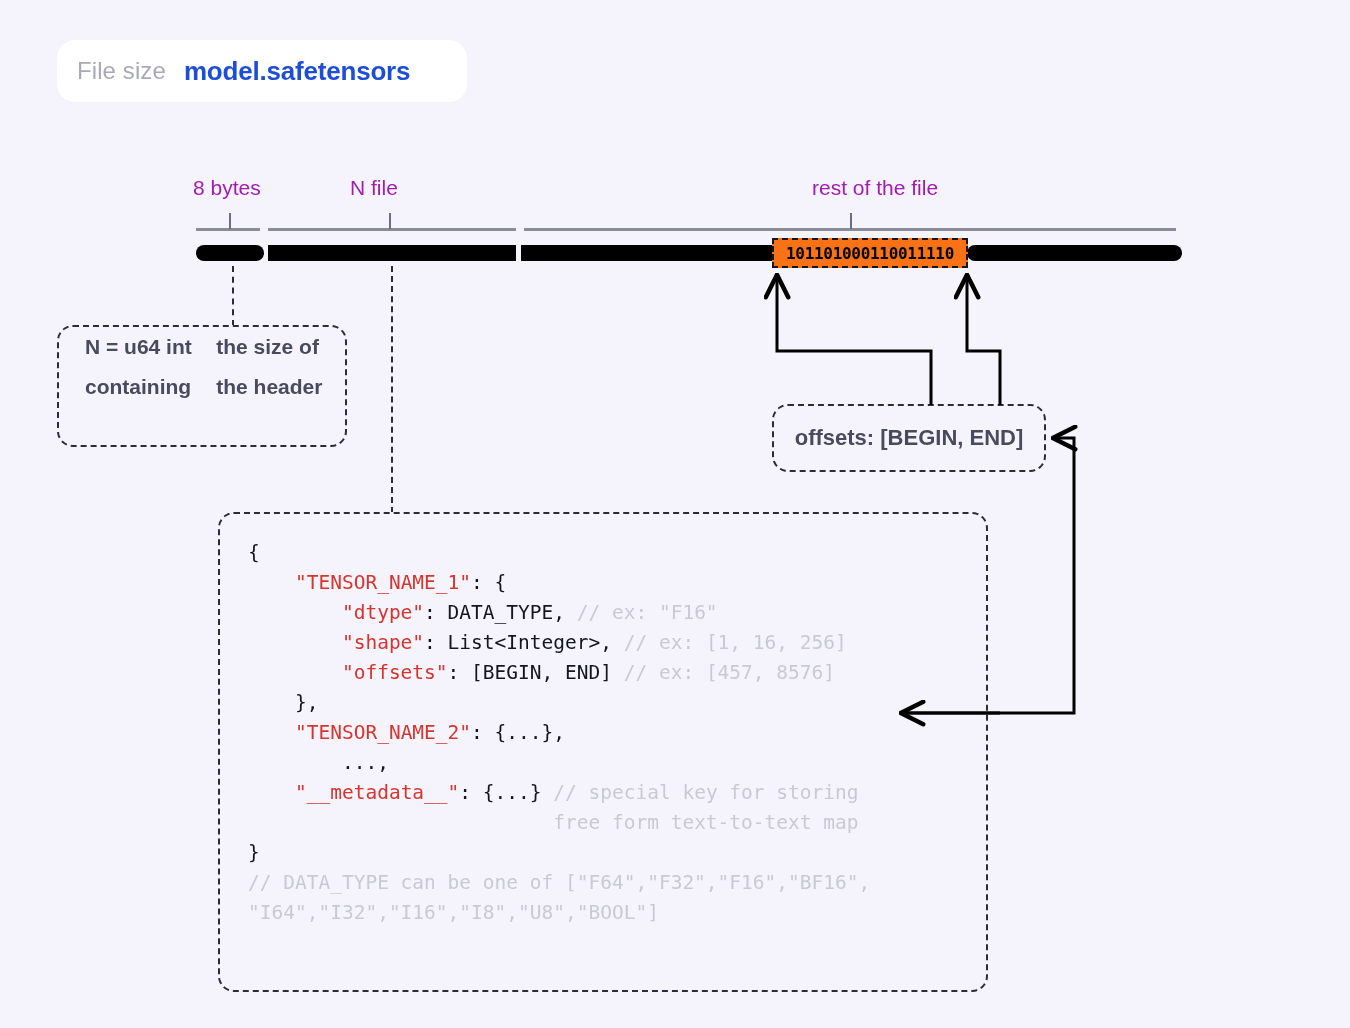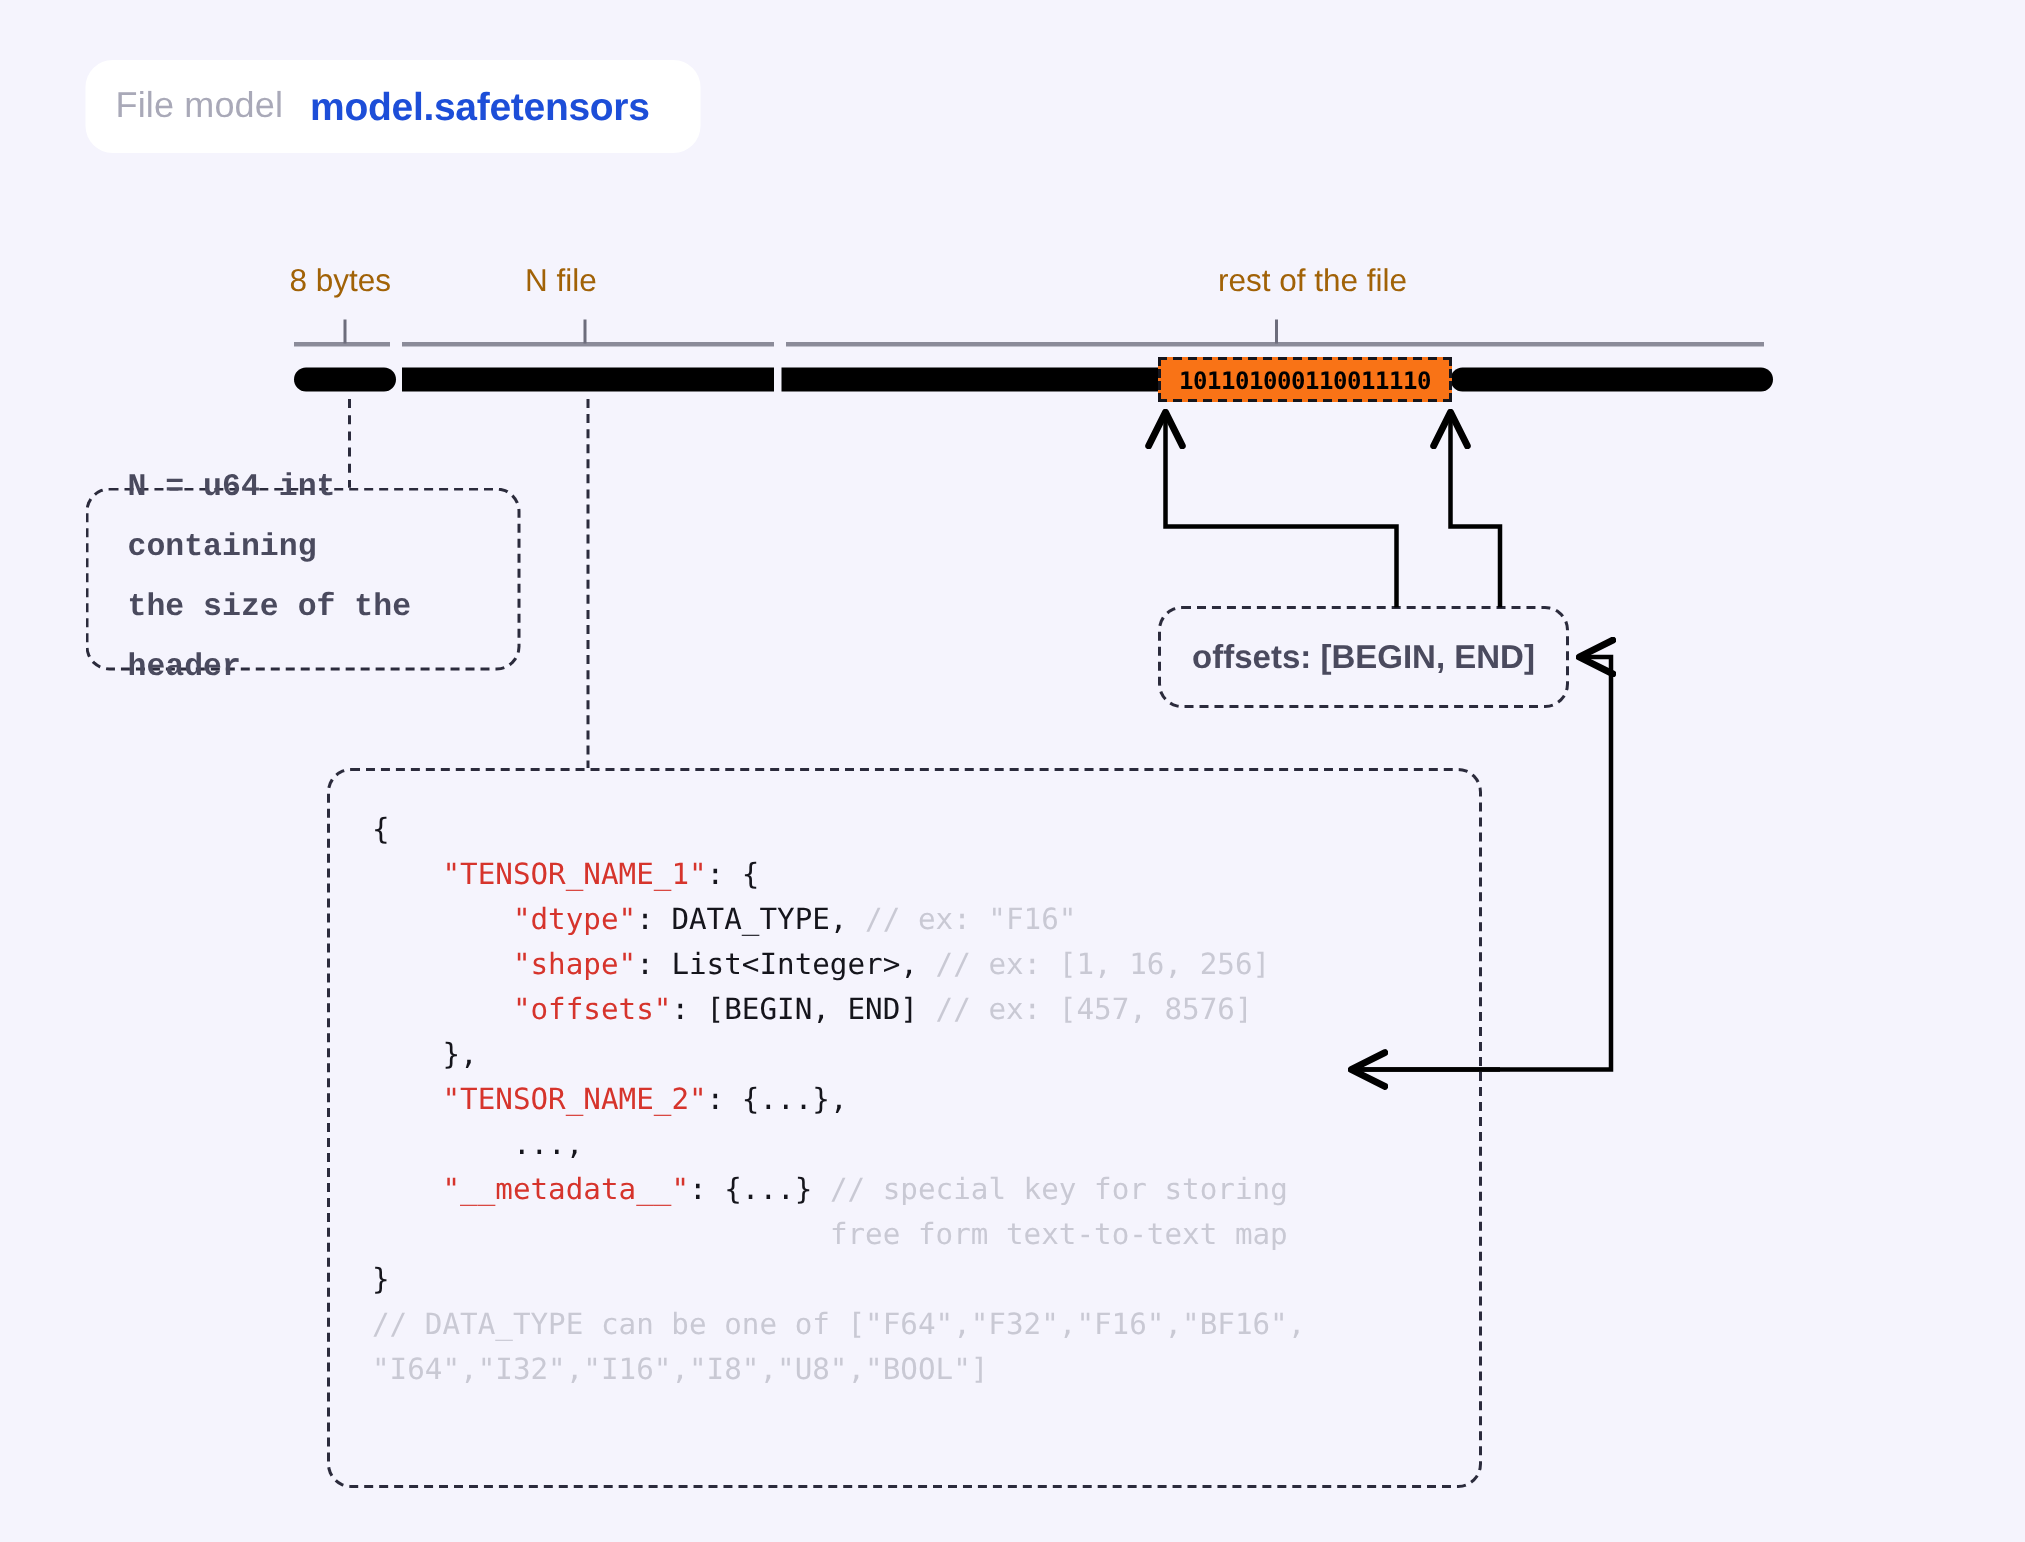--- a/index.html
+++ b/index.html
@@ -40,21 +40,21 @@
     font-weight: bold;
     color: #1d4ed8;
     margin-left: 18px;
     letter-spacing: -.2px;
   }
 
   
   .seg-label {
     position: absolute;
     font-size: 21px;
-    color: #a16207;
+    color: #a21caf;
     white-space: nowrap;
   }
   .ruler-line {
     position: absolute;
     height: 3px;
     background: #8b8b99;
   }
   .ruler-tick {
     position: absolute;
     width: 2px;
@@ -105,24 +105,23 @@
     border-radius: 16px;
     box-sizing: border-box;
     background: #f5f4fd;
   }
   #n-box {
     left: 57px;
     top: 325px;
     width: 290px;
     height: 122px;
     display: flex;
-    flex-direction: column;
-    justify-content: center;
+    flex-direction: row;
+    justify-content: space-between;
     padding-left: 26px;
-    font-family: Liberation Mono, monospace;
   }
   #n-box .line {
     font-size: 21px;
     font-weight: bold;
     color: #4a4a5e;
     line-height: 40px;
   }
   #offsets-box {
     left: 772px;
     top: 404px;
@@ -167,21 +166,21 @@
     position: absolute;
     left: 0; top: 0;
     width: 1350px; height: 1028px;
     pointer-events: none;
   }
 </style>
 </head>
 <body>
 
 <div id="filename-pill">
-  <span id="filename-label">File model</span>
+  <span id="filename-label">File size</span>
   <span id="filename-value">model.safetensors</span>
 </div>
 
 <div class="seg-label" style="left:193px; top:176px;">8 bytes</div>
 <div class="seg-label" style="left:350px; top:176px;">N file</div>
 <div class="seg-label" style="left:812px; top:176px;">rest of the file</div>
 
 <div class="ruler-line" style="left:196px; top:228px; width:64px;"></div>
 <div class="ruler-line" style="left:268px; top:228px; width:248px;"></div>
 <div class="ruler-line" style="left:524px; top:228px; width:652px;"></div>

